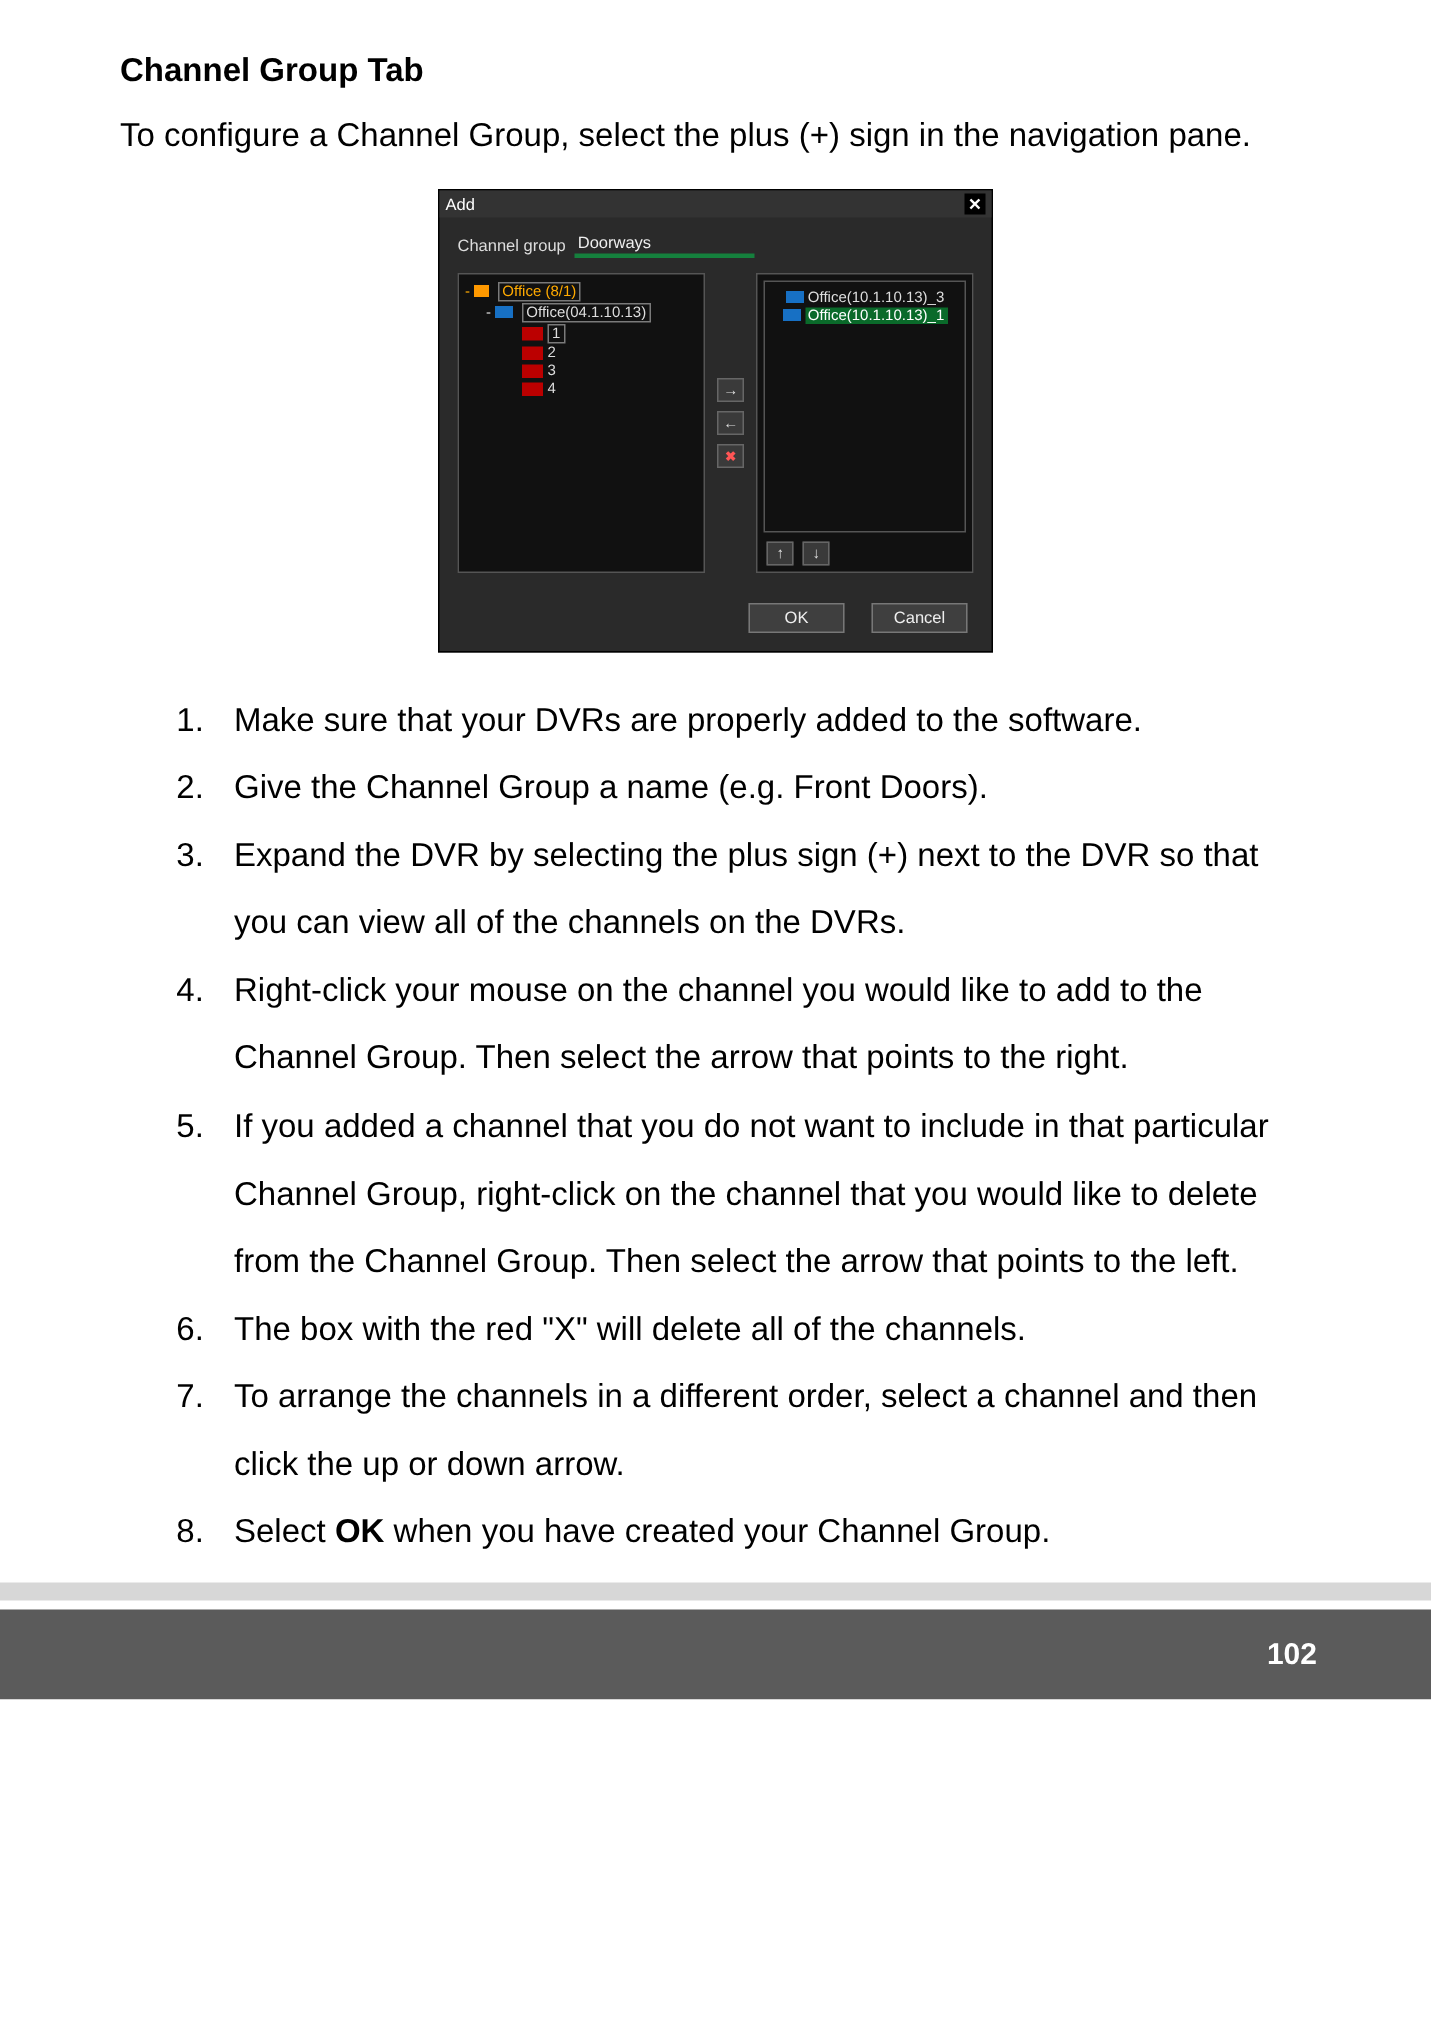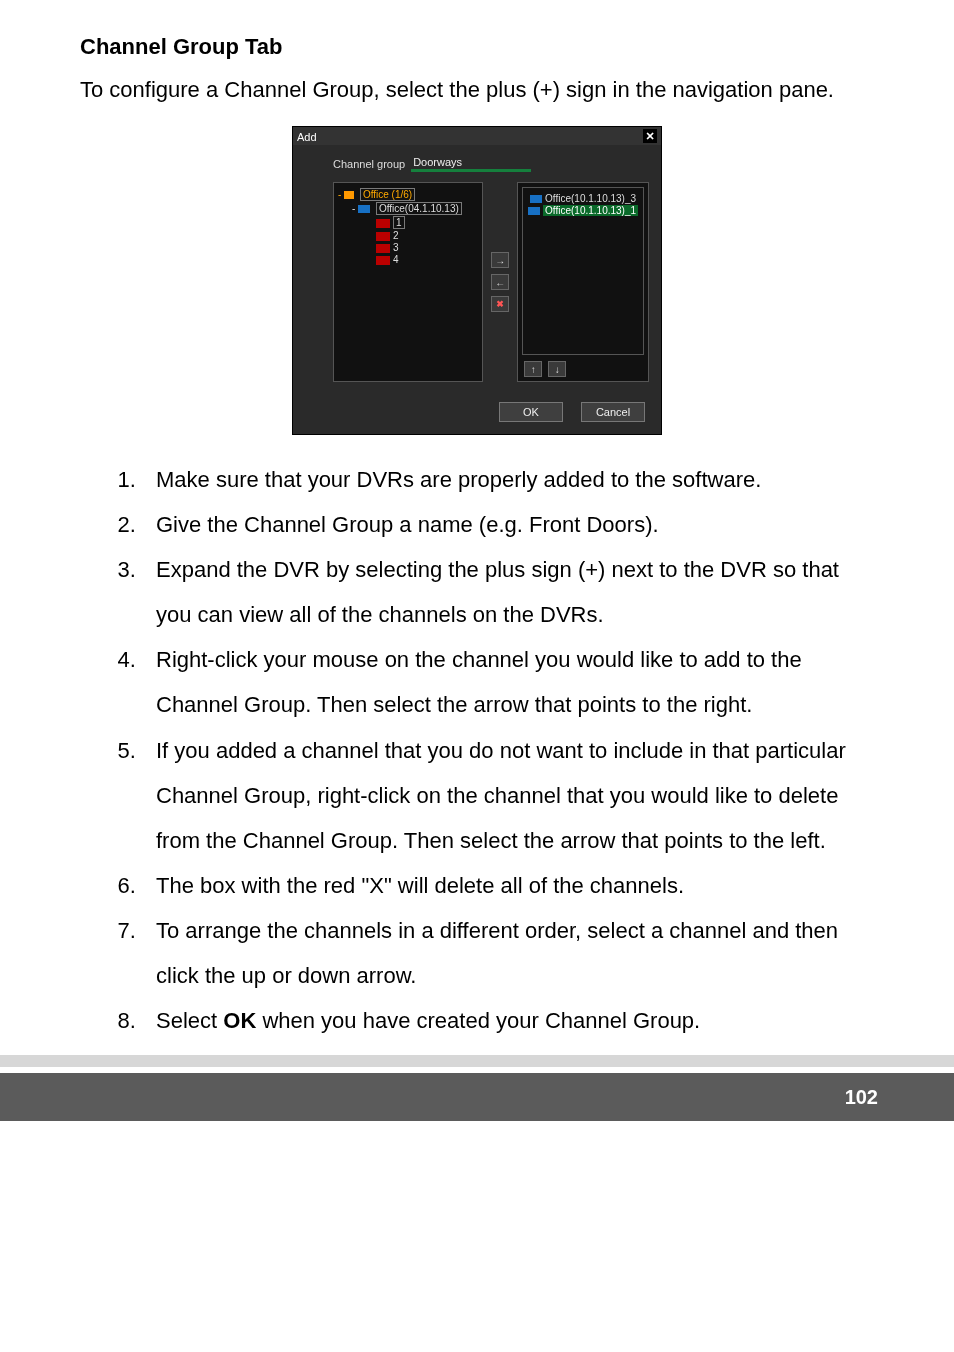--- a/index.html
+++ b/index.html
@@ -23,21 +23,21 @@
   }
   .dlg-title {
     background: #333; color: #fff; display: flex; align-items: flex-end;
     justify-content: space-between; padding: 2px 4px; height: 18px;
   }
   .dlg-title .x {
     width: 14px; height: 14px; background: #000; color:#fff;
     display:flex; align-items:center; justify-content:center; font-weight:bold;
     font-size:11px;
   }
-  .dlg-body { padding: 10px 12px 10px 12px; margin-left: 28px; }
+  .dlg-body { padding: 10px 12px 10px 12px; }
   .row-cg { display:flex; align-items:center; gap:6px; margin-bottom:10px; }
   .row-cg input {
     background:#2a2a2a; color:#eee; border:none; border-bottom:3px solid #15803d;
     width: 120px; font-size:11px; padding:1px 2px;
   }
   .panes { display:flex; gap:6px; align-items:stretch; }
   .pane {
     background:#111; border:1px solid #555; height: 200px;
     padding:4px; overflow:hidden;
   }
@@ -80,21 +80,21 @@
   .dlg-btn {
     min-width:64px; height:20px; background:#3f3f3f; border:1px solid #777; color:#eee;
     font-size:11px; display:flex; align-items:center; justify-content:center;
   }
   ol.steps { list-style: decimal; padding-left: 62px; }
   ol.steps > li {
     font-size: 22px; line-height: 2.05; padding-left: 14px; margin: 0;
   }
   ol.steps b { font-weight: bold; }
   .footer {
-    background:#5b5b5b; height:48px; display:flex; align-items:center;
+    background:#5b5b5b; height:60px; display:flex; align-items:center;
     justify-content:flex-end; color:#fff; font-weight:bold; font-size:20px;
     padding-right: 76px; margin-top: 6px;
   }
   .footer-top { height:12px; background:#d7d7d7; }
 </style>
 </head>
 <body>
 
 <div class="page">
 
@@ -120,21 +120,21 @@
             <input type="text" value="Doorways" style="">
           </div>
 
           <div class="panes">
 
             <div class="pane left">
               <ul class="tree">
                 <li class="t-root">
                   <span>-</span>
                   <span class="rooticon"></span>
-                  <span class="boxed">Office (1/6)</span>
+                  <span class="boxed">Office (8/1)</span>
                 </li>
                 <li class="t-dev">
                   <span>-</span>
                   <span class="devicon"></span>
                   <span class="boxed">Office(04.1.10.13)</span>
                 </li>
                 <li class="t-ch">
                   <span class="chicon"></span><span class="boxed">1</span>
                 </li>
                 <li class="t-ch">

